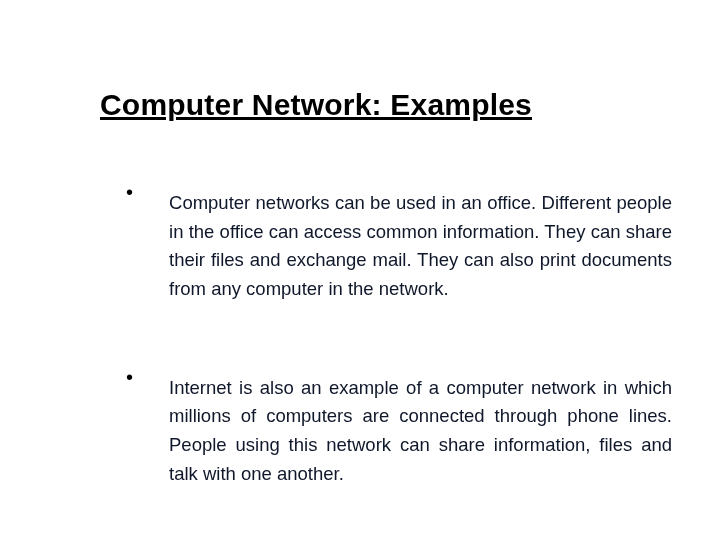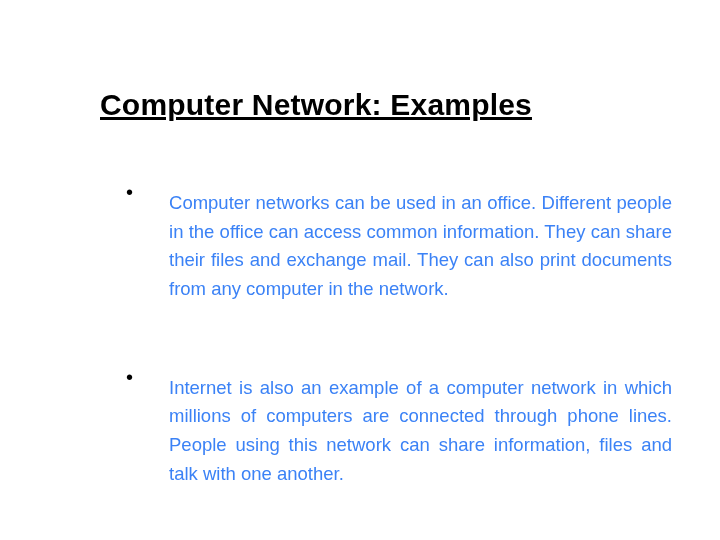--- a/index.html
+++ b/index.html
@@ -49,21 +49,21 @@
     .bullet-dot {
       font-size: 20px;
       line-height: 1.55;
       flex-shrink: 0;
       margin-top: 1px;
     }
 
     .bullet-text {
       font-size: 18.5px;
       line-height: 1.55;
-      color: #3b82f6;
+      color: #0f172a;
       text-align: justify;
       flex: 1;
     }
   </style>
 </head>
 <body>
 
 <div class="slide-container">
   <h1 class="title">Computer Network: Examples</h1>
 

